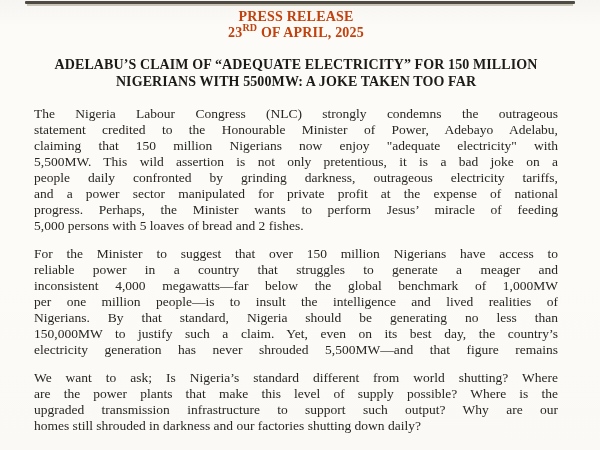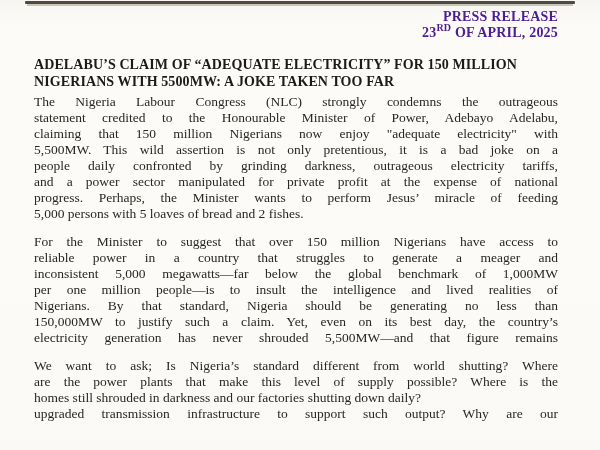--- a/index.html
+++ b/index.html
@@ -25,32 +25,32 @@
     background: #cac4b4;
   }
 
   .doc {
     position: absolute;
     top: 9px; left: 34px; width: 524px;
     line-height: 16px;
     font-size: 13.5px;
   }
 
-  .doc-header { text-align: right; font-weight: bold; font-size: 14px; line-height: 16px; color: #4c1d95; letter-spacing: 0.2px; }
+  .doc-header { text-align: center; font-weight: bold; font-size: 14px; line-height: 16px; color: #c2410c; letter-spacing: 0.2px; }
   .doc-header sup { font-size: 10px; vertical-align: super; line-height: 0; }
 
   .headline {
     margin-top: 15px;
-    text-align: left; font-weight: bold; font-size: 14px; line-height: 17px;
+    text-align: center; font-weight: bold; font-size: 14px; line-height: 17px;
     color: #1d1b17; letter-spacing: 0.1px;
   }
 
   .body-text { margin-top: 4px; }
   .para { margin-top: 12px; }
-  .para:first-child { margin-top: 4px; }
+  .para:first-child { margin-top: 16px; }
   .line {
     height: 16px;
     text-align: justify;
     text-align-last: justify;
     white-space: normal;
     color: #2a2723;
   }
   .line.last { text-align-last: left; }
 </style>
 </head>
@@ -82,29 +82,29 @@
         <div class="line">5,500MW. This wild assertion is not only pretentious, it is a bad joke on a</div>
         <div class="line">people daily confronted by grinding darkness, outrageous electricity tariffs,</div>
         <div class="line">and a power sector manipulated for private profit at the expense of national</div>
         <div class="line">progress. Perhaps, the Minister wants to perform Jesus’ miracle of feeding</div>
         <div class="line last">5,000 persons with 5 loaves of bread and 2 fishes.</div>
       </div>
 
       <div class="para">
         <div class="line">For the Minister to suggest that over 150 million Nigerians have access to</div>
         <div class="line">reliable power in a country that struggles to generate a meager and</div>
-        <div class="line">inconsistent 5,000 megawatts—far below the global benchmark of 1,000MW</div>
+        <div class="line">inconsistent 4,000 megawatts—far below the global benchmark of 1,000MW</div>
         <div class="line">per one million people—is to insult the intelligence and lived realities of</div>
         <div class="line">Nigerians. By that standard, Nigeria should be generating no less than</div>
         <div class="line">150,000MW to justify such a claim. Yet, even on its best day, the country’s</div>
         <div class="line">electricity generation has never shrouded 5,500MW—and that figure remains</div>
       </div>
 
       <div class="para">
         <div class="line">We want to ask; Is Nigeria’s standard different from world shutting? Where</div>
         <div class="line">are the power plants that make this level of supply possible? Where is the</div>
+        <div class="line">upgraded transmission infrastructure to support such output? Why are our</div>
         <div class="line last">homes still shrouded in darkness and our factories shutting down daily?</div>
-        <div class="line">upgraded transmission infrastructure to support such output? Why are our</div>
       </div>
 
     </div>
   </div>
 </div>
 
 </body></html>

